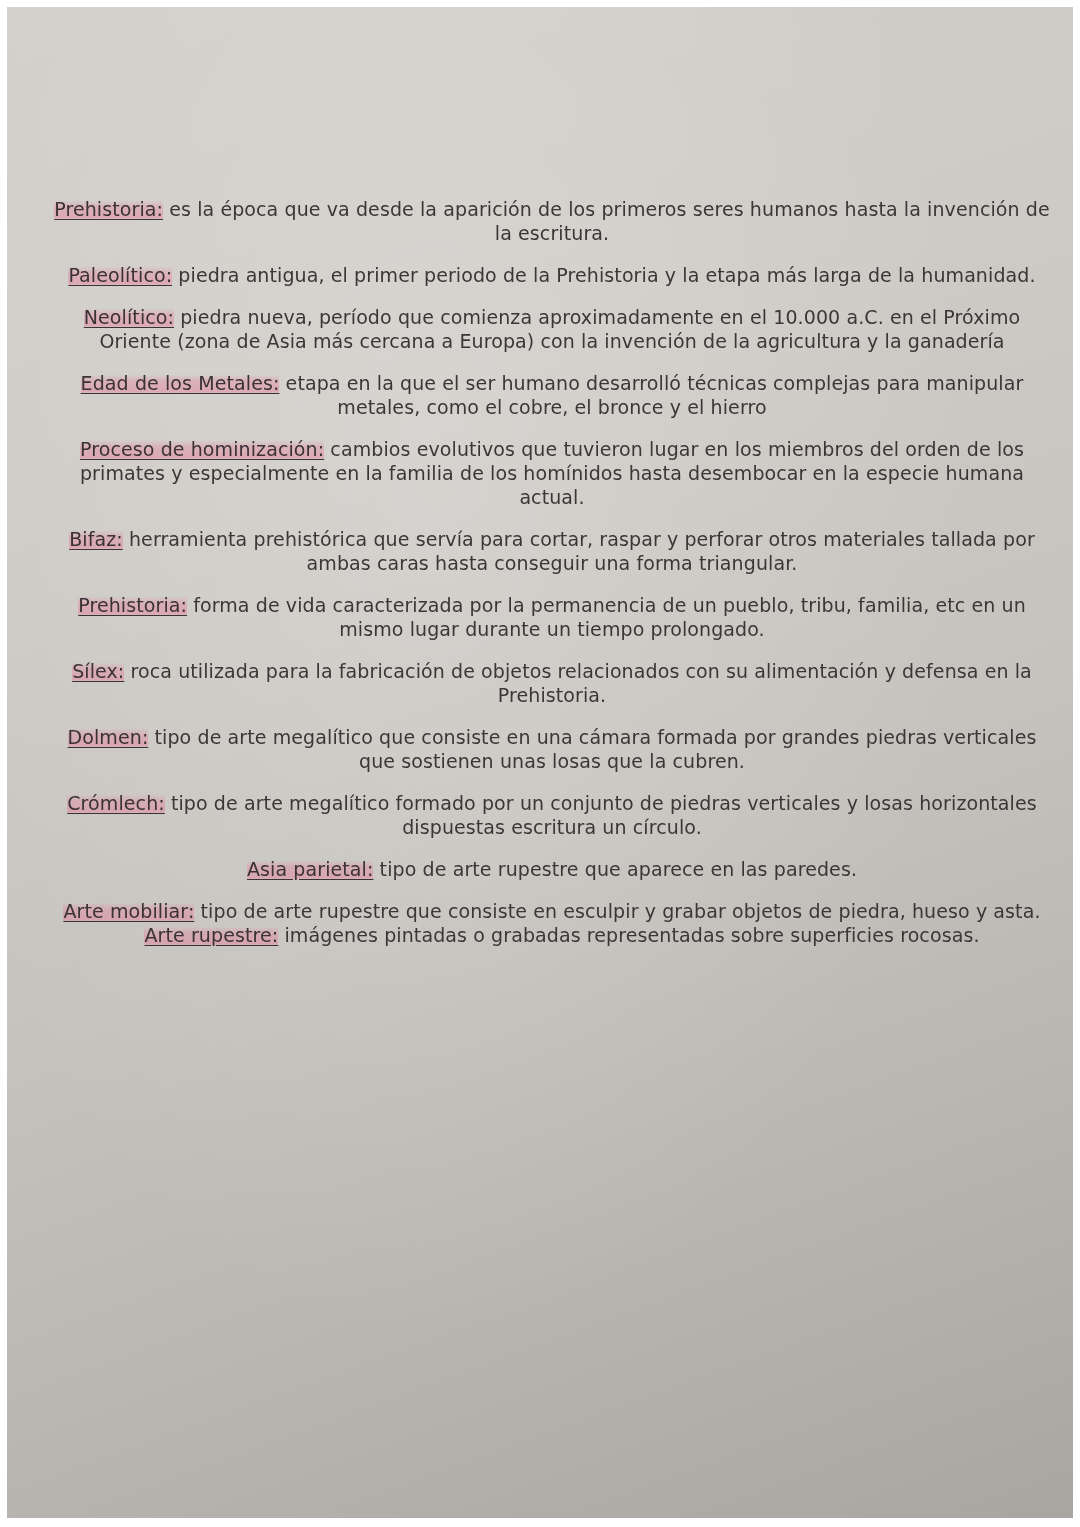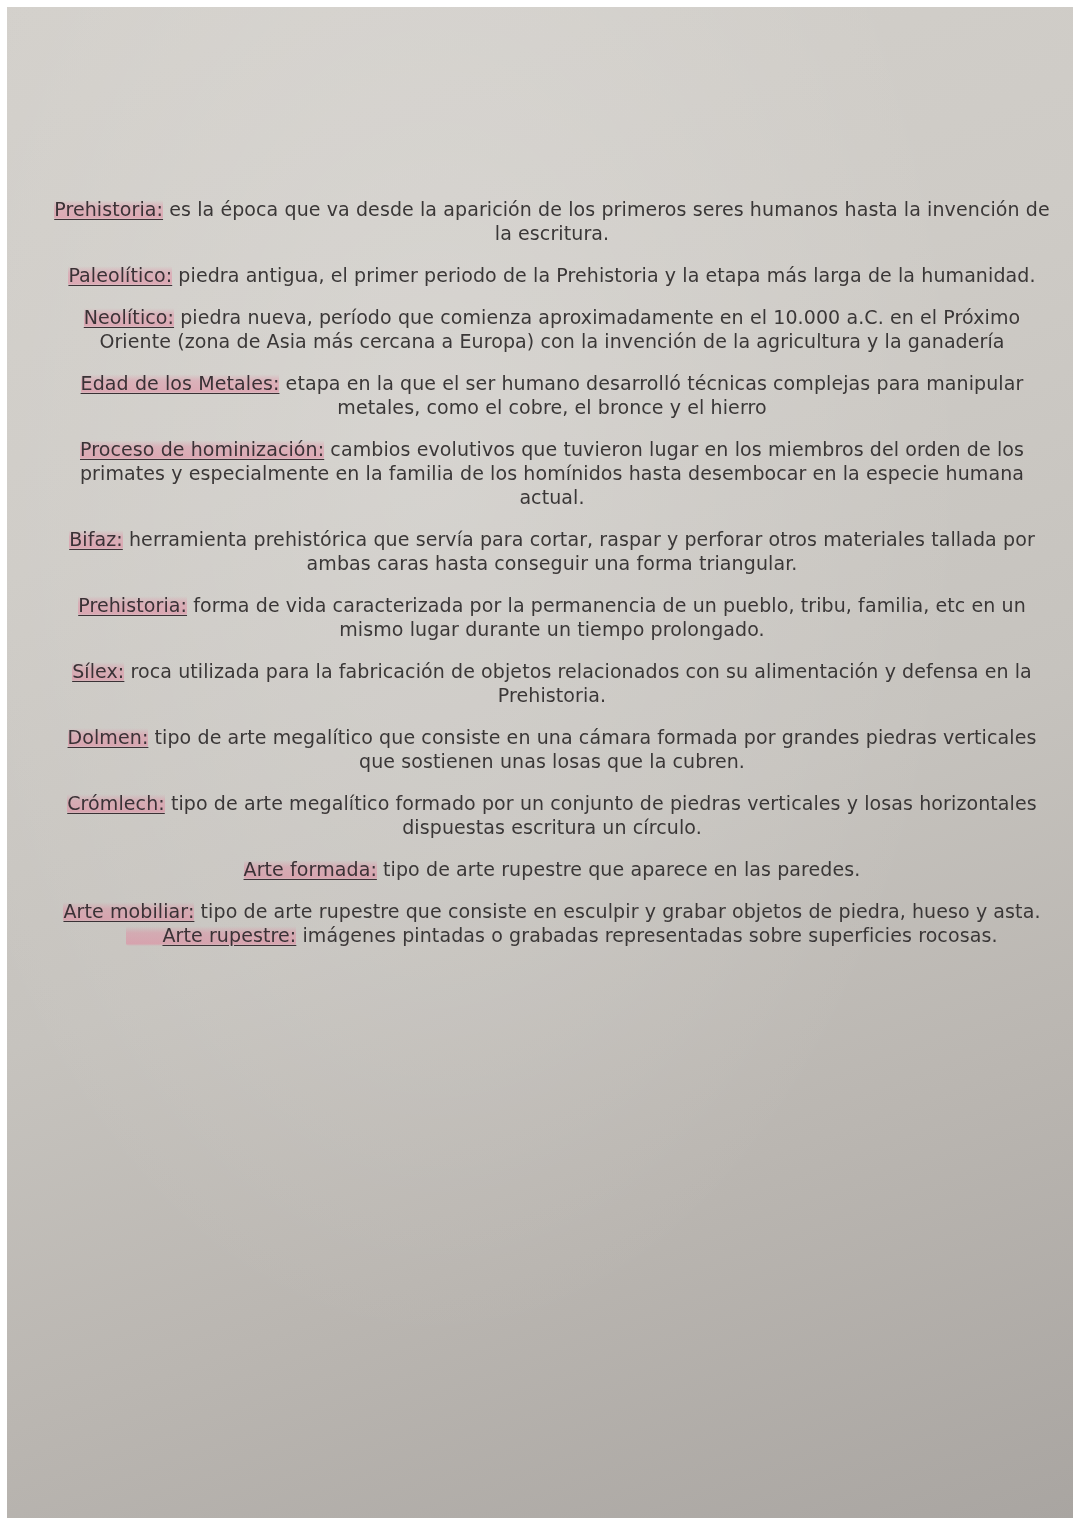--- a/index.html
+++ b/index.html
@@ -41,21 +41,20 @@
     .term {
       color: #3a3236;
       text-decoration: underline;
       text-decoration-color: #3a3236;
       text-underline-offset: 3px;
       background: linear-gradient(to bottom, rgba(230,120,150,0) 10%, rgba(230,120,150,0.35) 40%, rgba(230,120,150,0.45) 90%, rgba(230,120,150,0) 100%);
       border-radius: 3px;
     }
     .inline-term {
       margin-left: 20px;
-      padding-left: 36px;
     }
   </style>
 </head>
 <body>
 
 <div class="paper">
   <div class="content">
 
     <p class="entry">
       <span class="term">Prehistoria:</span><span> es la época que va desde la aparición de los primeros seres humanos hasta la invención de la escritura.</span>
@@ -94,21 +93,21 @@
 
     <p class="entry">
       <span class="term">Dolmen:</span><span> tipo de arte megalítico que consiste en una cámara formada por grandes piedras verticales que sostienen unas losas que la cubren.</span>
     </p>
 
     <p class="entry">
       <span class="term">Crómlech:</span><span> tipo de arte megalítico formado por un conjunto de piedras verticales y losas horizontales dispuestas escritura un círculo.</span>
     </p>
 
     <p class="entry">
-      <span class="term">Arte formada:</span><span> tipo de arte rupestre que aparece en las paredes.</span>
+      <span class="term">Asia parietal:</span><span> tipo de arte rupestre que aparece en las paredes.</span>
     </p>
 
     <p class="entry">
       <span class="term">Arte mobiliar:</span><span> tipo de arte rupestre que consiste en esculpir y grabar objetos de piedra, hueso y asta.</span>
       <span class="term inline-term">Arte rupestre:</span><span> imágenes pintadas o grabadas representadas sobre superficies rocosas.</span>
     </p>
 
   </div>
 </div>
 

